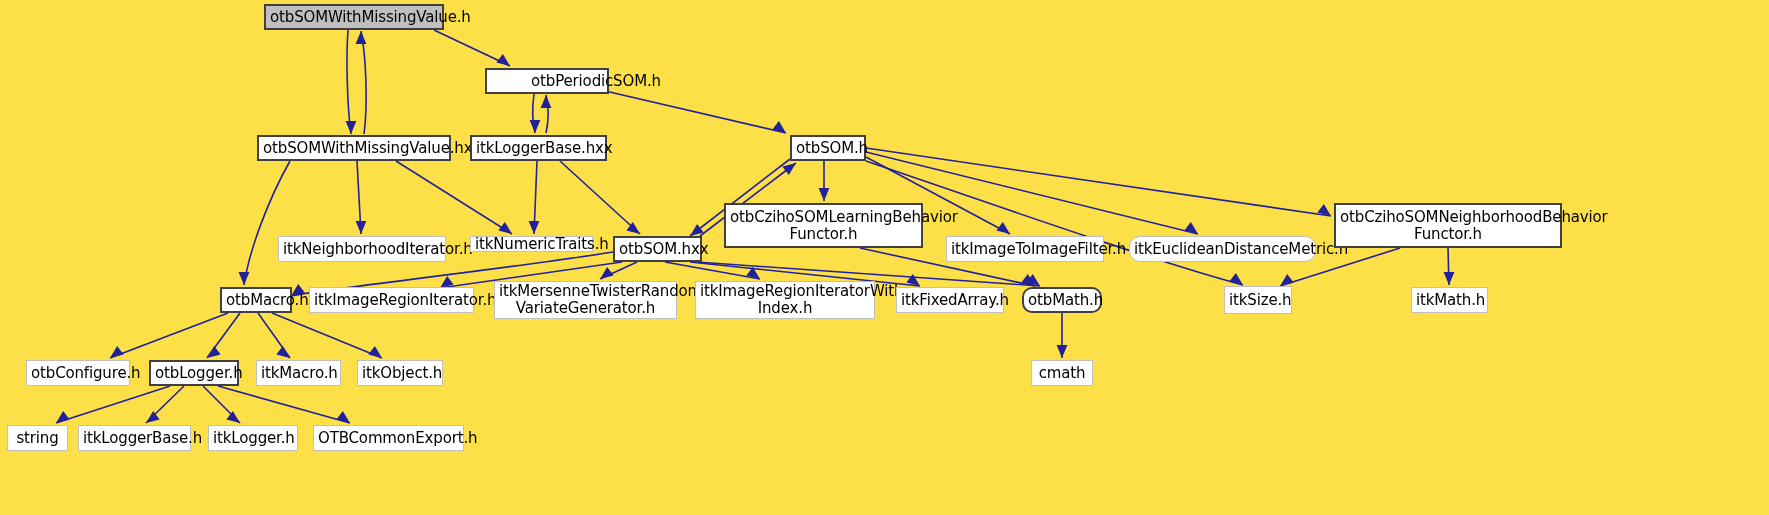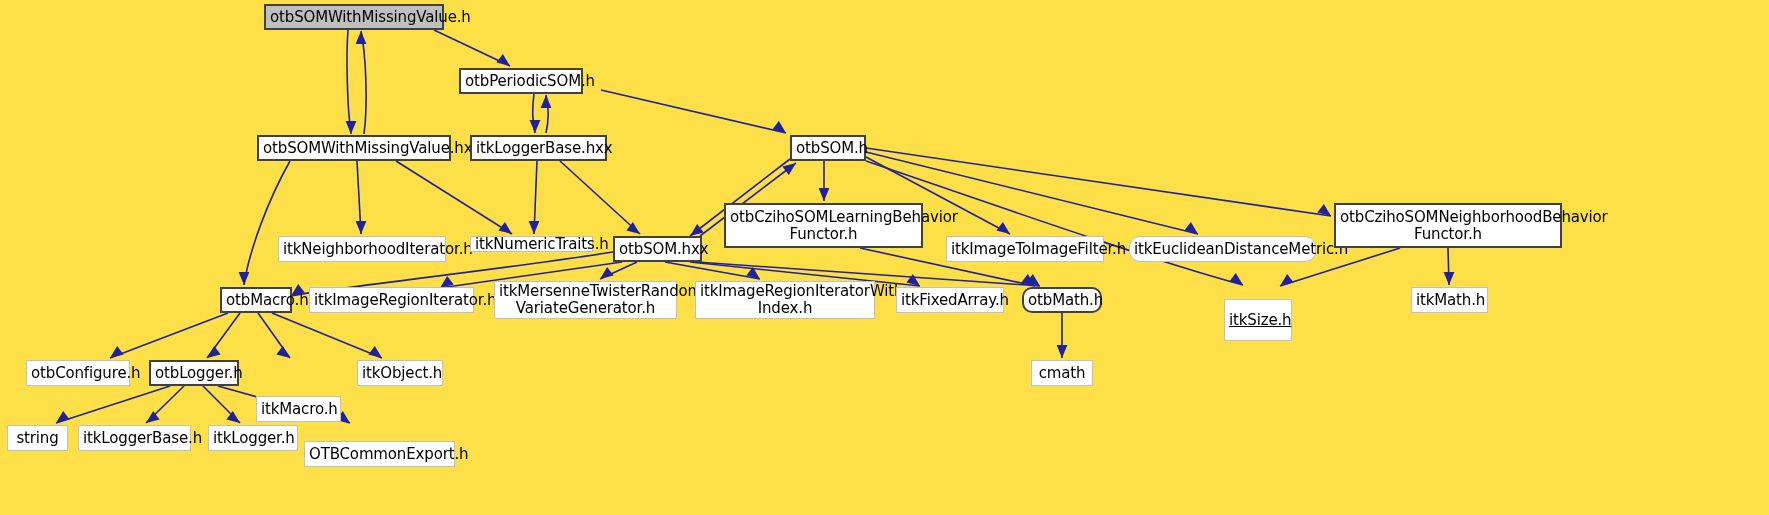--- a/index.html
+++ b/index.html
@@ -127,46 +127,46 @@
       <polygon points="56,423 63.160000000000004,410.88 69.64,419.52" fill="#21219b"></polygon>
       <path d="M 184,386 L 146,423" fill="none" stroke="#21219b" stroke-width="1.6"></path>
       <polygon points="146,423 153.16,410.88 159.64000000000001,419.52" fill="#21219b"></polygon>
       <path d="M 203,386 L 240,423" fill="none" stroke="#21219b" stroke-width="1.6"></path>
       <polygon points="240,423 226.35999999999999,419.52 232.84,410.88" fill="#21219b"></polygon>
       <path d="M 218,386 L 350,423" fill="none" stroke="#21219b" stroke-width="1.6"></path>
       <polygon points="350,423 336.36,419.52 342.84000000000003,410.88" fill="#21219b"></polygon>
     </svg>
   <div id="node-layer">
       <div class="node root" style="left: 264px; top: 4px; width: 180px; height: 26px;"><span class="node-label">otbSOMWithMissingValue.h</span></div>
-      <div class="node strong" style="left: 459px; top: 68px; width: 124px; height: 26px;"><span class="node-label">otbPeriodicSOM.h</span></div>
+      <div class="node strong" style="left: 485px; top: 68px; width: 124px; height: 26px; padding-left: 40px;"><span class="node-label">otbPeriodicSOM.h</span></div>
       <div class="node strong" style="left: 257px; top: 135px; width: 194px; height: 26px;"><span class="node-label">otbSOMWithMissingValue.hxx</span></div>
       <div class="node strong" style="left: 470px; top: 135px; width: 137px; height: 26px;"><span class="node-label">itkLoggerBase.hxx</span></div>
       <div class="node strong" style="left: 790px; top: 135px; width: 76px; height: 26px;"><span class="node-label">otbSOM.h</span></div>
       <div class="node" style="left: 278px; top: 236px; width: 168px; height: 26px;"><span class="node-label">itkNeighborhoodIterator.h</span></div>
       <div class="node" style="left: 470px; top: 236px; width: 123px; height: 16px;"><span class="node-label">itkNumericTraits.h</span></div>
       <div class="node strong" style="left: 613px; top: 236px; width: 89px; height: 26px;"><span class="node-label">otbSOM.hxx</span></div>
       <div class="node strong" style="left: 724px; top: 203px; width: 199px; height: 45px;"><span class="node-label">otbCzihoSOMLearningBehavior
 Functor.h</span></div>
       <div class="node" style="left: 946px; top: 236px; width: 158px; height: 26px;"><span class="node-label">itkImageToImageFilter.h</span></div>
       <div class="node" style="left: 1129px; top: 236px; width: 187px; height: 26px; border-radius: 11px;"><span class="node-label">itkEuclideanDistanceMetric.h</span></div>
       <div class="node strong" style="left: 1334px; top: 203px; width: 228px; height: 45px;"><span class="node-label">otbCzihoSOMNeighborhoodBehavior
 Functor.h</span></div>
       <div class="node strong" style="left: 220px; top: 287px; width: 72px; height: 26px;"><span class="node-label">otbMacro.h</span></div>
       <div class="node" style="left: 309px; top: 287px; width: 165px; height: 26px;"><span class="node-label">itkImageRegionIterator.h</span></div>
       <div class="node" style="left: 494px; top: 281px; width: 183px; height: 38px;"><span class="node-label">itkMersenneTwisterRandom
 VariateGenerator.h</span></div>
       <div class="node" style="left: 695px; top: 281px; width: 180px; height: 38px;"><span class="node-label">itkImageRegionIteratorWith
 Index.h</span></div>
       <div class="node" style="left: 896px; top: 287px; width: 108px; height: 26px;"><span class="node-label">itkFixedArray.h</span></div>
       <div class="node strong" style="left: 1022px; top: 287px; width: 80px; height: 26px; border-radius: 10px;"><span class="node-label">otbMath.h</span></div>
-      <div class="node" style="left: 1224px; top: 299px; width: 68px; height: 42px; text-decoration: underline;"><span class="node-label">itkSize.h</span></div>
+      <div class="node" style="left: 1224px; top: 286px; width: 68px; height: 28px;"><span class="node-label">itkSize.h</span></div>
       <div class="node" style="left: 1411px; top: 287px; width: 77px; height: 26px;"><span class="node-label">itkMath.h</span></div>
       <div class="node" style="left: 26px; top: 360px; width: 104px; height: 26px;"><span class="node-label">otbConfigure.h</span></div>
       <div class="node strong" style="left: 149px; top: 360px; width: 90px; height: 26px;"><span class="node-label">otbLogger.h</span></div>
-      <div class="node" style="left: 256px; top: 360px; width: 85px; height: 26px; margin-top: 36px;"><span class="node-label">itkMacro.h</span></div>
+      <div class="node" style="left: 256px; top: 360px; width: 85px; height: 26px;"><span class="node-label">itkMacro.h</span></div>
       <div class="node" style="left: 357px; top: 360px; width: 86px; height: 26px;"><span class="node-label">itkObject.h</span></div>
       <div class="node" style="left: 1031px; top: 360px; width: 62px; height: 26px;"><span class="node-label">cmath</span></div>
       <div class="node" style="left: 7px; top: 425px; width: 61px; height: 26px;"><span class="node-label">string</span></div>
       <div class="node" style="left: 78px; top: 425px; width: 113px; height: 26px;"><span class="node-label">itkLoggerBase.h</span></div>
       <div class="node" style="left: 208px; top: 425px; width: 90px; height: 26px;"><span class="node-label">itkLogger.h</span></div>
-      <div class="node" style="left: 304px; top: 425px; width: 151px; height: 26px; margin-top: 16px;"><span class="node-label">OTBCommonExport.h</span></div>
+      <div class="node" style="left: 313px; top: 425px; width: 151px; height: 26px;"><span class="node-label">OTBCommonExport.h</span></div>
     </div>
 </div>
 
 </body></html>

